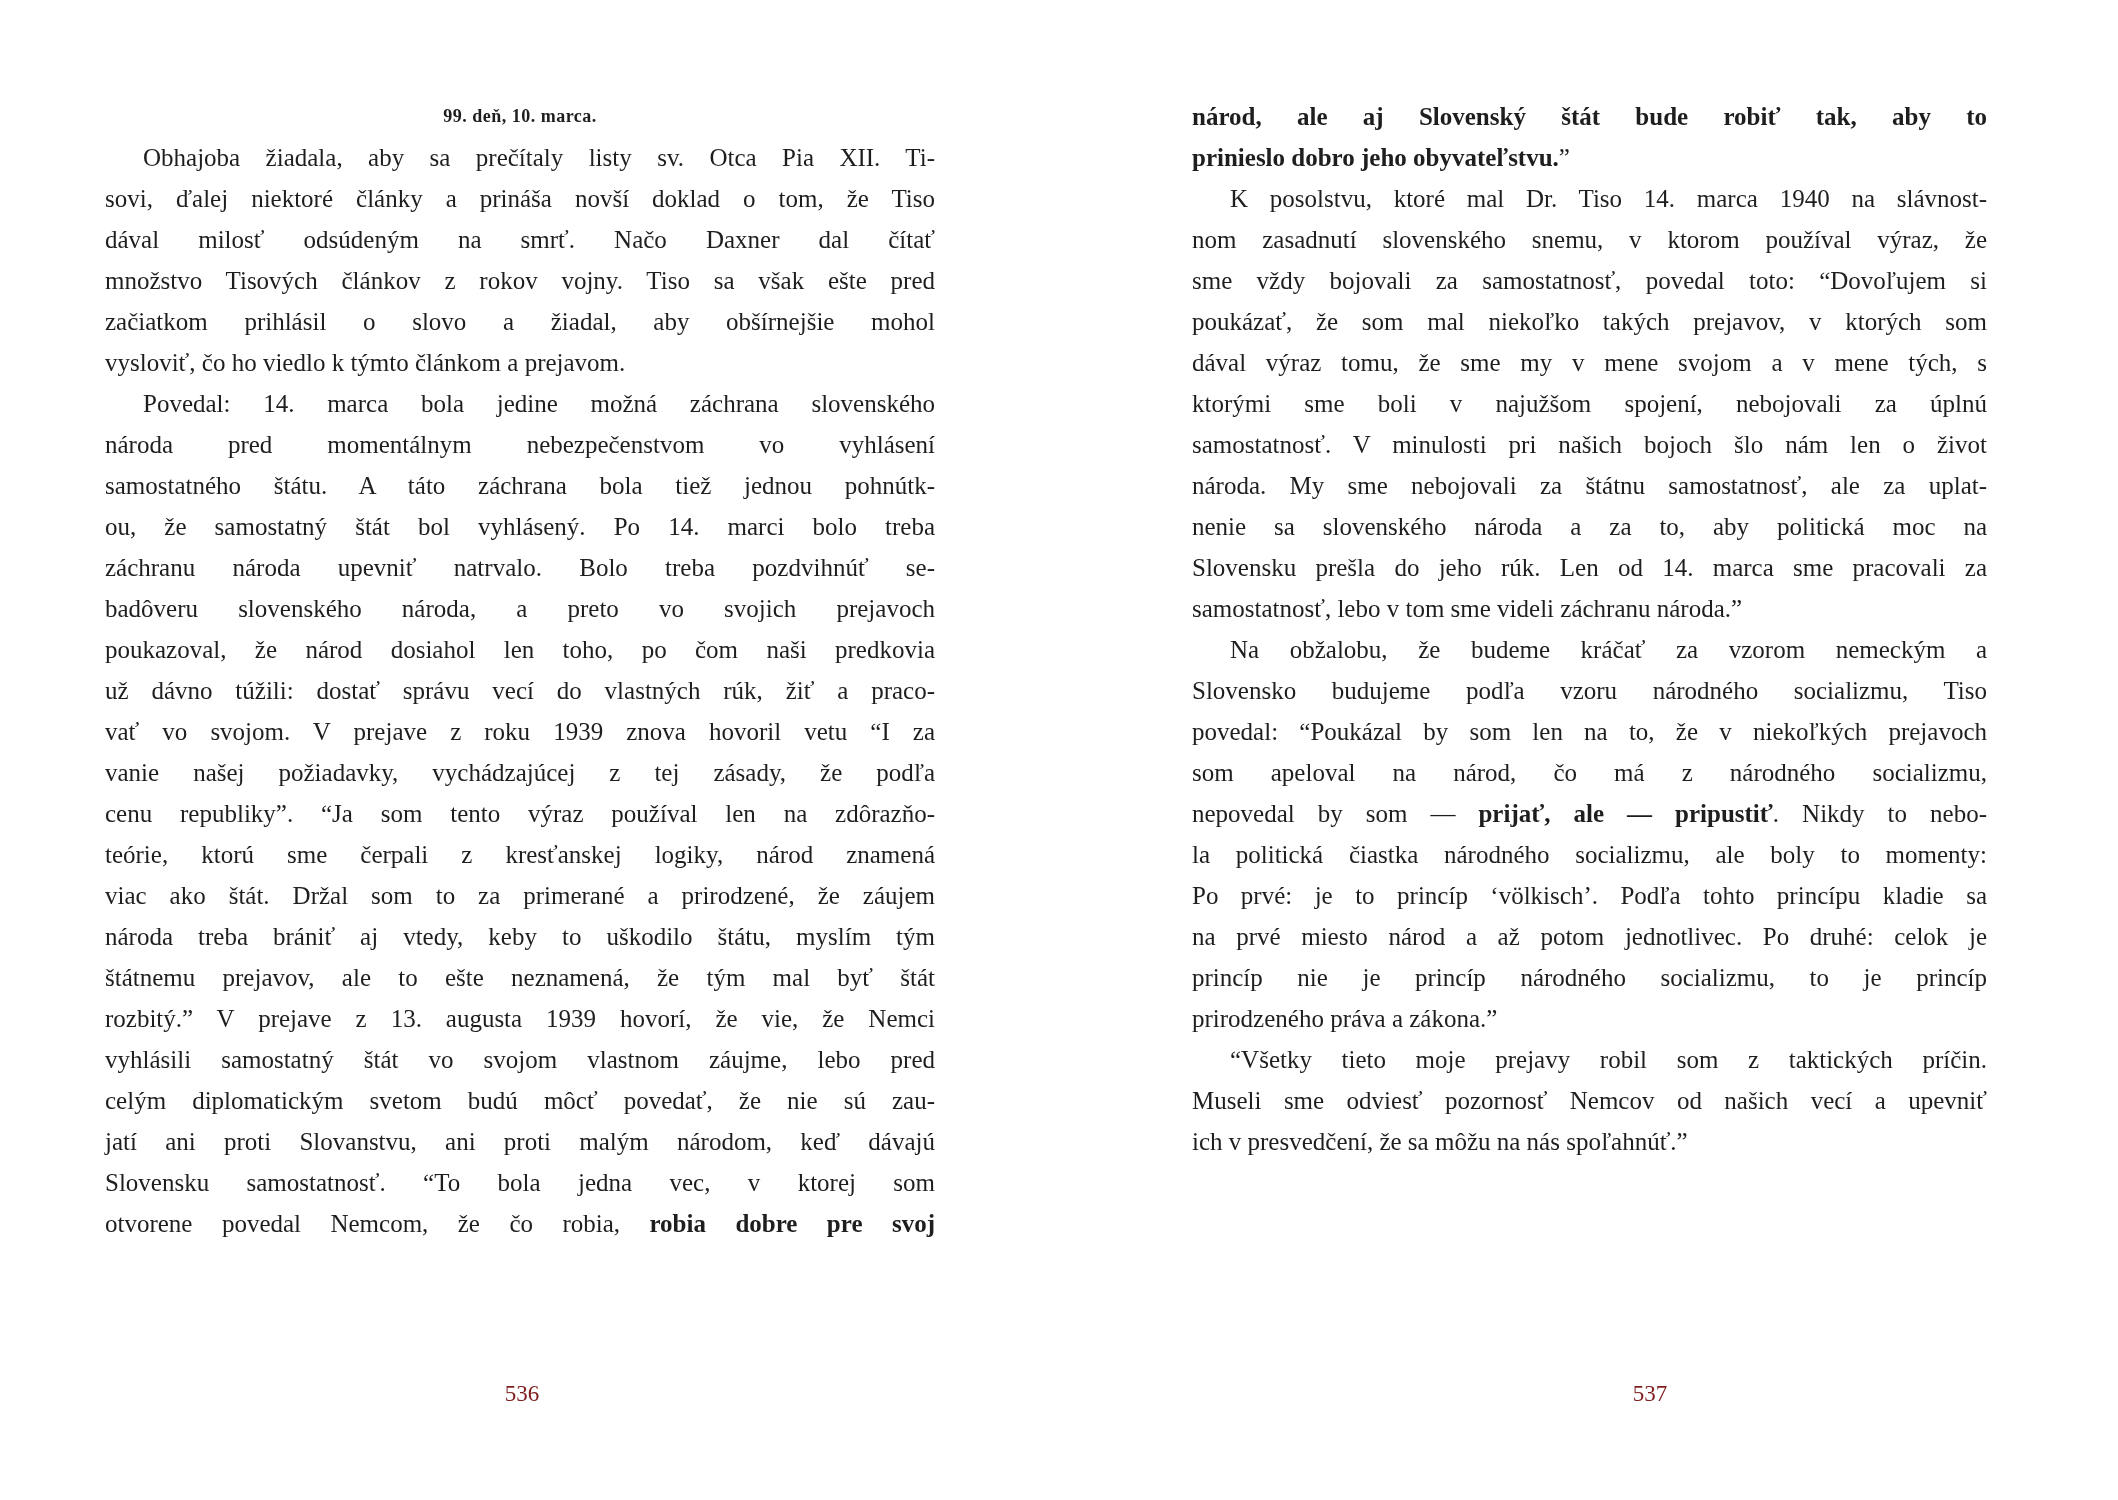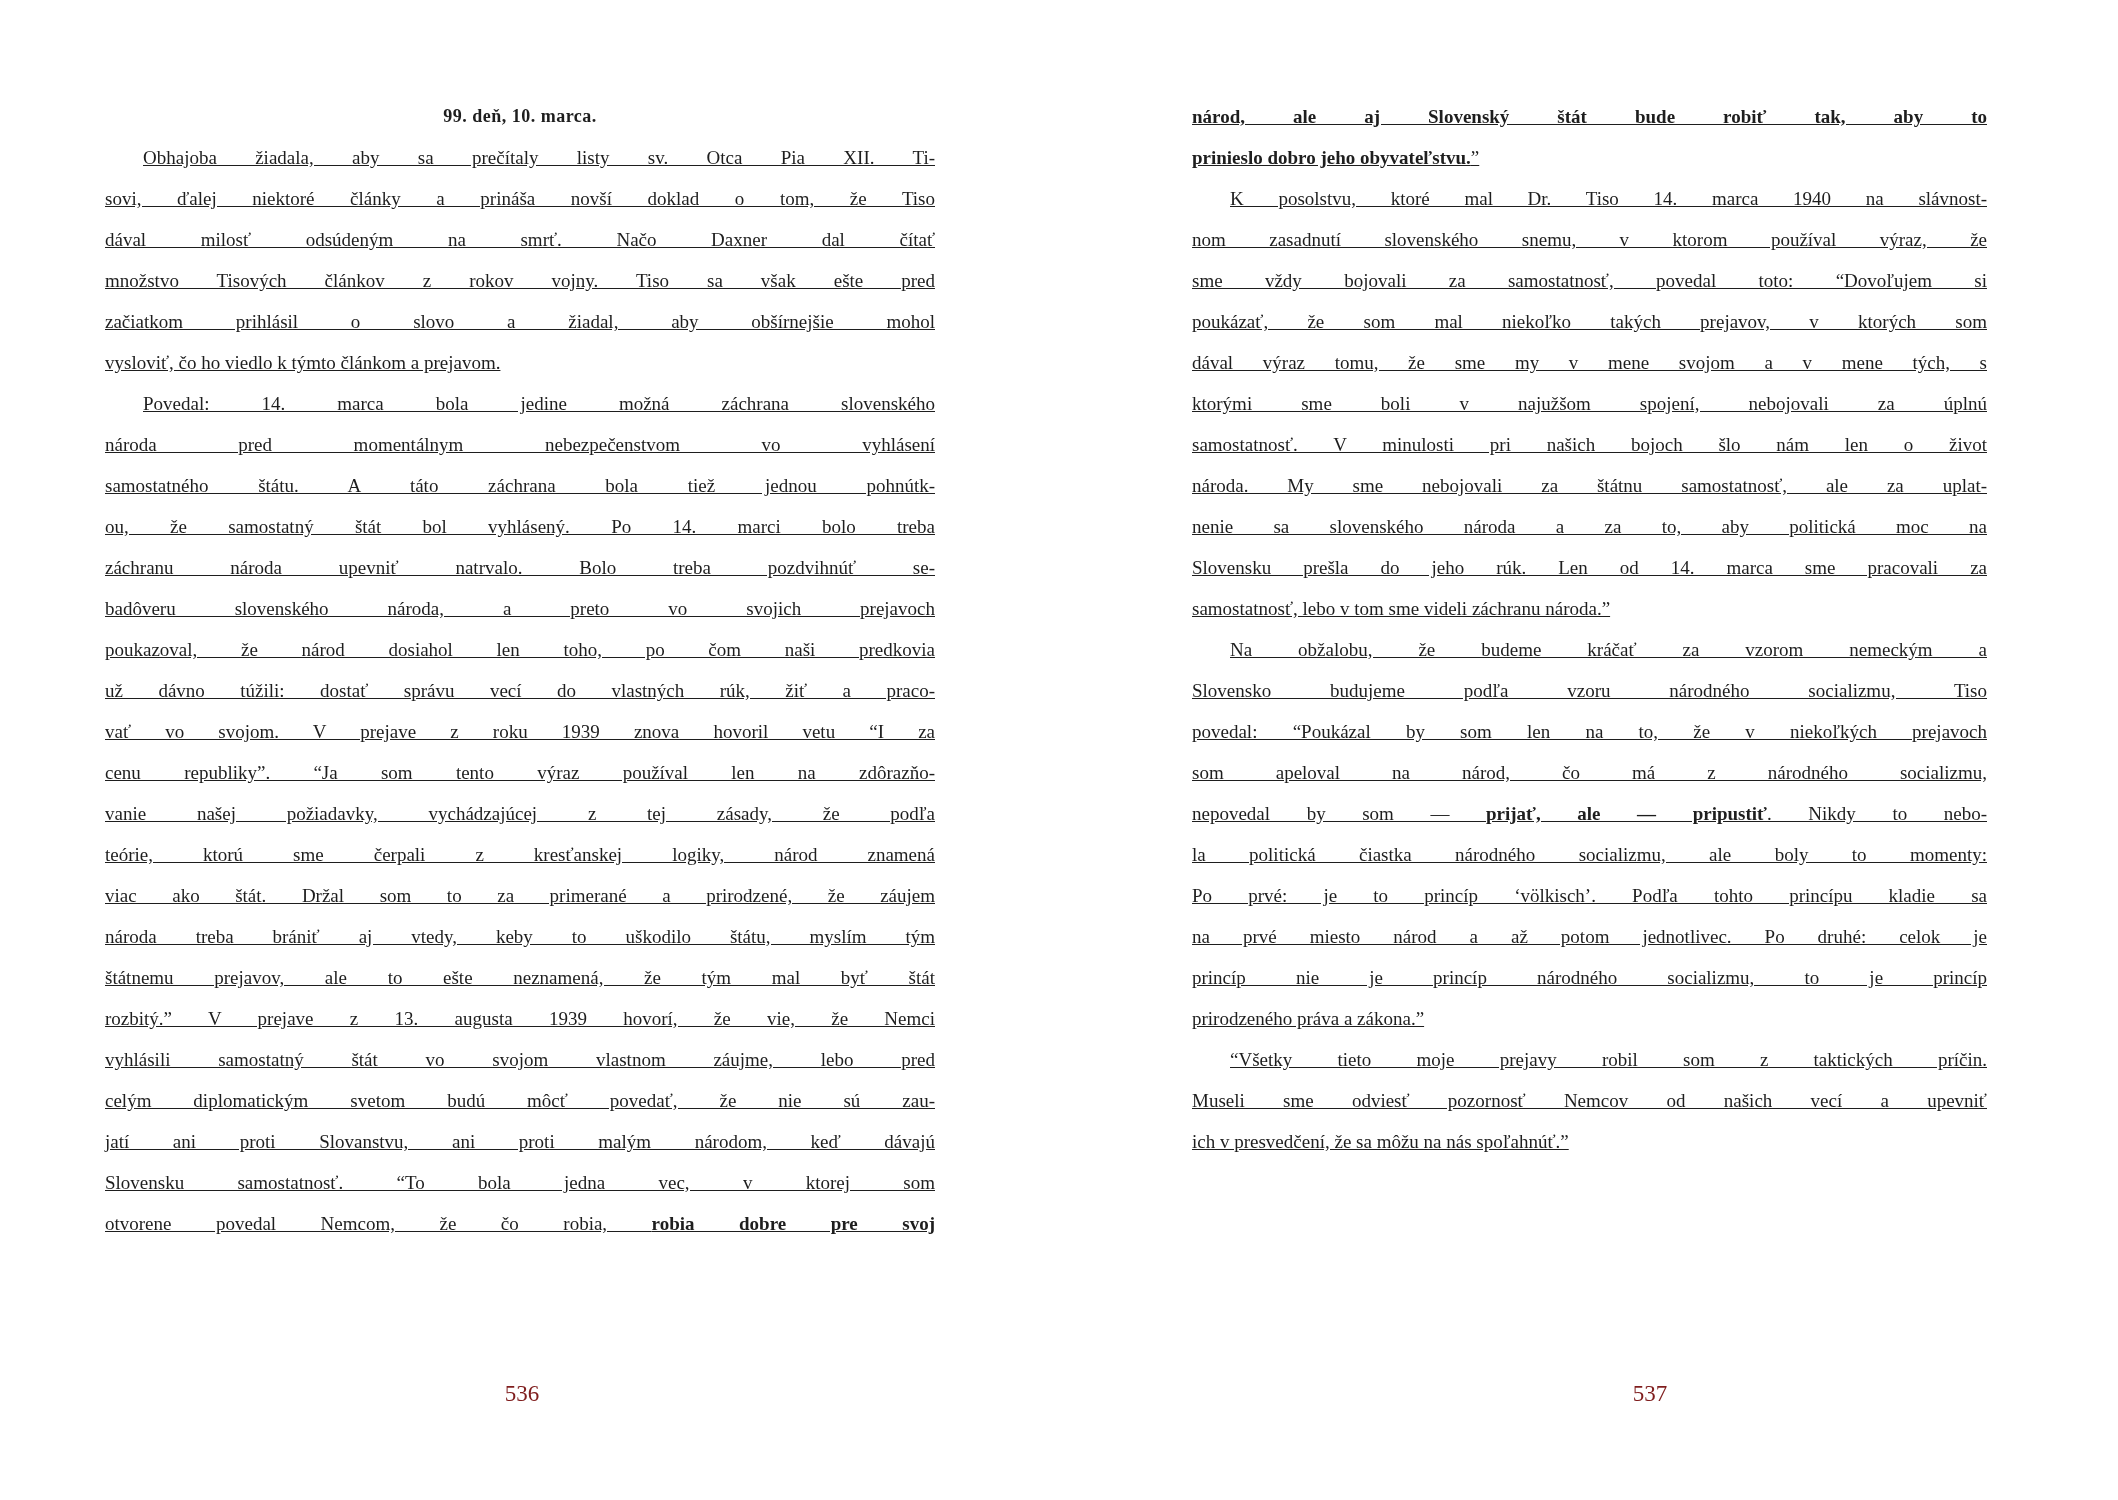--- a/index.html
+++ b/index.html
@@ -4,21 +4,21 @@
 <style>
   html,body { margin:0; padding:0; background:#ffffff; }
   .spread {
     position:relative; width:2118px; height:1500px; background:#ffffff;
     font-family:"Liberation Serif","DejaVu Serif",serif; color:#1e1e1e;
   }
   .col { position:absolute; top:96px; }
   #left-body  { left:105px;  width:830px; }
   #right-body { left:1192px; width:795px; }
   .heading { font-size:18px; font-weight:bold; text-align:center; line-height:41px; letter-spacing:0.5px; }
-  .line { font-size:19px; line-height:41px; text-align:justify; text-align-last:justify;text-decoration:underline; }
+  .line { font-size:25px; line-height:41px; text-align:justify; text-align-last:justify; }
   .line.last { text-align-last:left; }
   .line.indent { text-indent:38px; }
   .b { font-weight:bold; }
   .pagenum { position:absolute; top:1381px; width:120px; text-align:center; font-size:23px; color:#7f1d1d; }
   #pn-left  { left:462px; }
   #pn-right { left:1590px; }
 </style>
 </head>
 <body>
 
@@ -38,22 +38,22 @@
         <div>
           <div class="line indent"><span>Povedal: 14. marca bola jedine možná záchrana slovenského</span></div>
           <div class="line"><span>národa pred momentálnym nebezpečenstvom vo vyhlásení</span></div>
           <div class="line"><span>samostatného štátu. A táto záchrana bola tiež jednou pohnútk-</span></div>
           <div class="line"><span>ou, že samostatný štát bol vyhlásený. Po 14. marci bolo treba</span></div>
           <div class="line"><span>záchranu národa upevniť natrvalo. Bolo treba pozdvihnúť se-</span></div>
           <div class="line"><span>badôveru slovenského národa, a preto vo svojich prejavoch</span></div>
           <div class="line"><span>poukazoval, že národ dosiahol len toho, po čom naši predkovia</span></div>
           <div class="line"><span>už dávno túžili: dostať správu vecí do vlastných rúk, žiť a praco-</span></div>
           <div class="line"><span>vať vo svojom. V prejave z roku 1939 znova hovoril vetu “I za</span></div>
+          <div class="line"><span>vanie našej požiadavky, vychádzajúcej z tej zásady, že podľa</span></div>
           <div class="line"><span>cenu republiky”. “Ja som tento výraz používal len na zdôrazňo-</span></div>
-          <div class="line"><span>vanie našej požiadavky, vychádzajúcej z tej zásady, že podľa</span></div>
           <div class="line"><span>teórie, ktorú sme čerpali z kresťanskej logiky, národ znamená</span></div>
           <div class="line"><span>viac ako štát. Držal som to za primerané a prirodzené, že záujem</span></div>
           <div class="line"><span>národa treba brániť aj vtedy, keby to uškodilo štátu, myslím tým</span></div>
           <div class="line"><span>štátnemu prejavov, ale to ešte neznamená, že tým mal byť štát</span></div>
           <div class="line"><span>rozbitý.” V prejave z 13. augusta 1939 hovorí, že vie, že Nemci</span></div>
           <div class="line"><span>vyhlásili samostatný štát vo svojom vlastnom záujme, lebo pred</span></div>
           <div class="line"><span>celým diplomatickým svetom budú môcť povedať, že nie sú zau-</span></div>
           <div class="line"><span>jatí ani proti Slovanstvu, ani proti malým národom, keď dávajú</span></div>
           <div class="line"><span>Slovensku samostatnosť. “To bola jedna vec, v ktorej som</span></div>
           <div class="line"><span>otvorene povedal Nemcom, že čo robia, </span><span class="b">robia dobre pre svoj</span></div>

